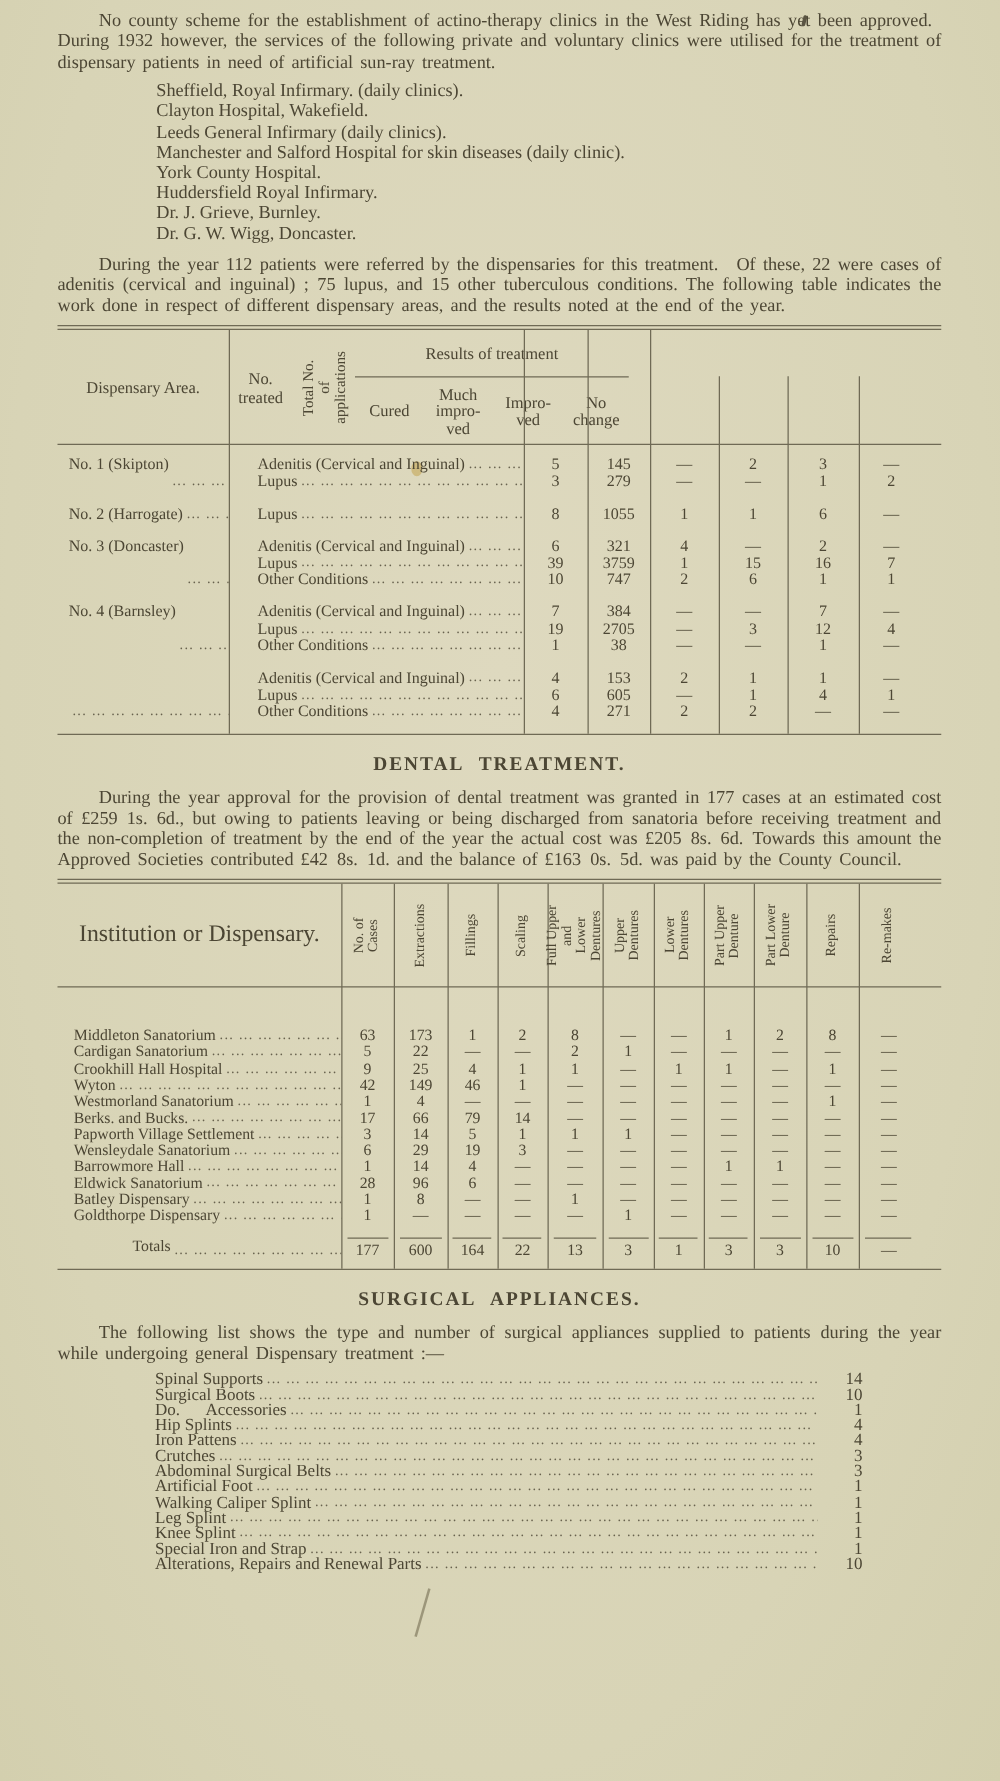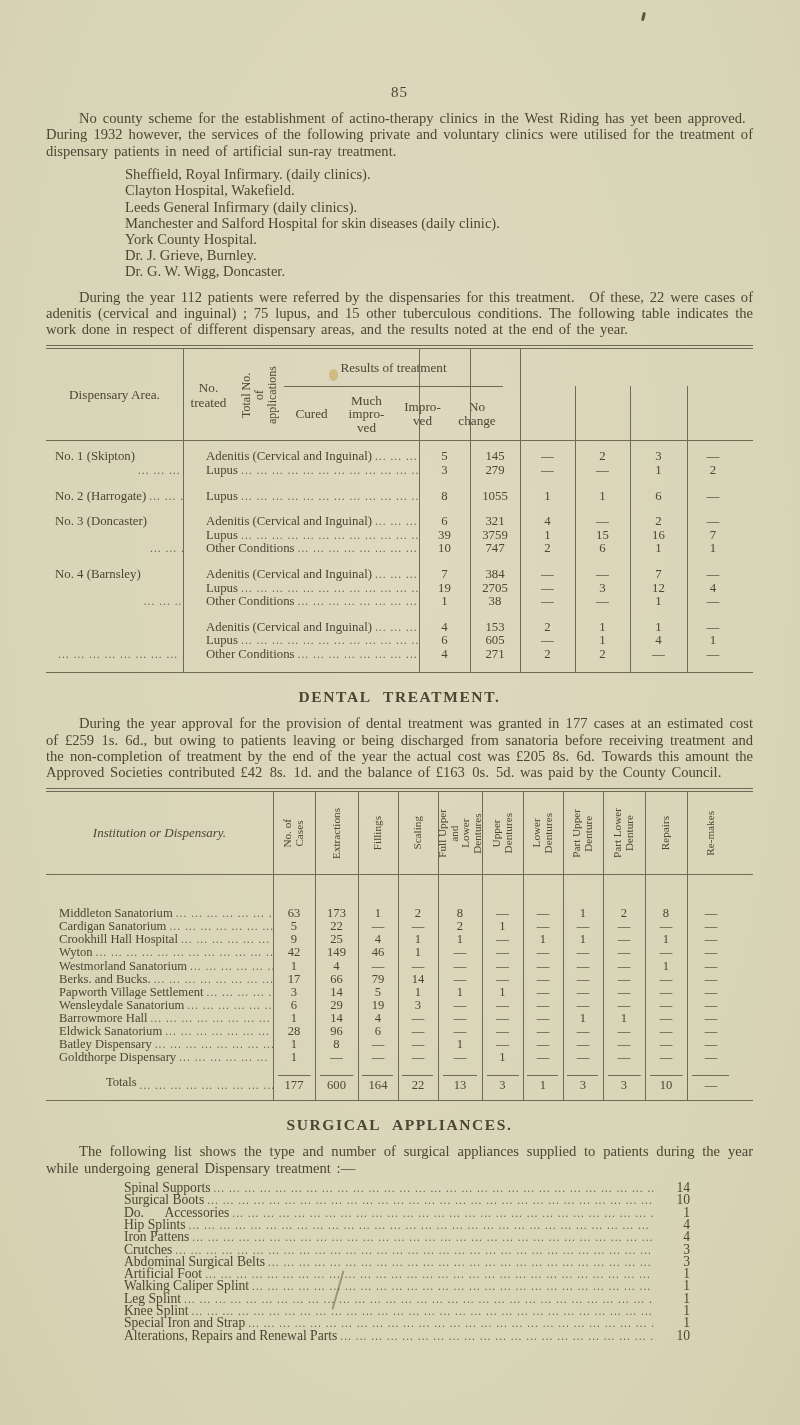--- a/index.html
+++ b/index.html
@@ -48,21 +48,21 @@
   .t1-rows{flex:1;}
   .t1-row{display:flex;line-height:13.4px;}
   .cell-type{width:236px;box-sizing:border-box;padding-left:23px;display:flex;}
   .num{text-align:center;}
   .n1{width:51px}.n2{width:50px}.n3{width:55px}.n4{width:55px}.n5{width:57px}.n6{width:52px}
   .vline{position:absolute;top:0;bottom:0;width:1px;background:var(--rule);}
 
   
   .t2{position:relative;border-bottom:1.7px solid var(--rule);font-size:12.6px;}
   .t2-head{display:flex;height:82px;border-bottom:1.4px solid var(--rule);}
-  .h-inst{width:227px;font-size:13px;font-style:italic;}
+  .h-inst{width:227px;font-size:19px;}
   .t2-head .vert{font-size:11.2px;line-height:11.6px;}
   .dc1{width:42px}.dc2{width:43px}.dc3{width:40px}.dc4{width:40px}.dc5{width:44px}
   .dc6{width:41px}.dc7{width:40px}.dc8{width:40px}.dc9{width:42px}.dc10{width:42px}.dc11{width:48px}
   .t2-body{padding:8px 0 5px 0;margin-top:24px;}
   .t2-row{display:flex;line-height:13.1px;}
   .d-inst{width:227px;box-sizing:border-box;padding-left:13px;display:flex;}
   .t2-tot{display:flex;margin-top:6px;padding:0 0 7px 0;line-height:15px;}
   .t2-tot .num{background:linear-gradient(var(--rule),var(--rule)) top center / 78% 1px no-repeat;padding-top:3px;}
   .t2-tot .d-inst{padding-left:60px;}
 
@@ -80,32 +80,32 @@
 </head>
 <body>
 
 <div class="page">
   <span class="mark-tr"></span>
   <span class="stain"></span>
   <span class="scratch"></span>
 
   <div class="content">
 
-    <div class="pagenum">85</div>
 
 
     <p class="body">No county scheme for the establishment of actino-therapy clinics in the West Riding has yet been approved. During 1932 however, the services of the following private and voluntary clinics were utilised for the treatment of dispensary patients in need of artificial sun-ray treatment.</p>
 
     <ul class="clinics">
 
     <li>Sheffield, Royal Infirmary. (daily clinics).</li>
         <li>Clayton Hospital, Wakefield.</li>
         <li>Leeds General Infirmary (daily clinics).</li>
         <li>Manchester and Salford Hospital for skin diseases (daily clinic).</li>
         <li>York County Hospital.</li>
+        <li>Huddersfield Royal Infirmary.</li>
         <li>Dr. J. Grieve, Burnley.</li>
         <li>Dr. G. W. Wigg, Doncaster.</li>
       </ul>
 
     <p class="body">During the year 112 patients were referred by the dispensaries for this treatment.  Of these, 22 were cases of adenitis (cervical and inguinal) ; 75 lupus, and 15 other tuberculous conditions. The following table indicates the work done in respect of different dispensary areas, and the results noted at the end of the year.</p>
 
     <div class="dblrule"></div>
 
     <div class="t1">
 

